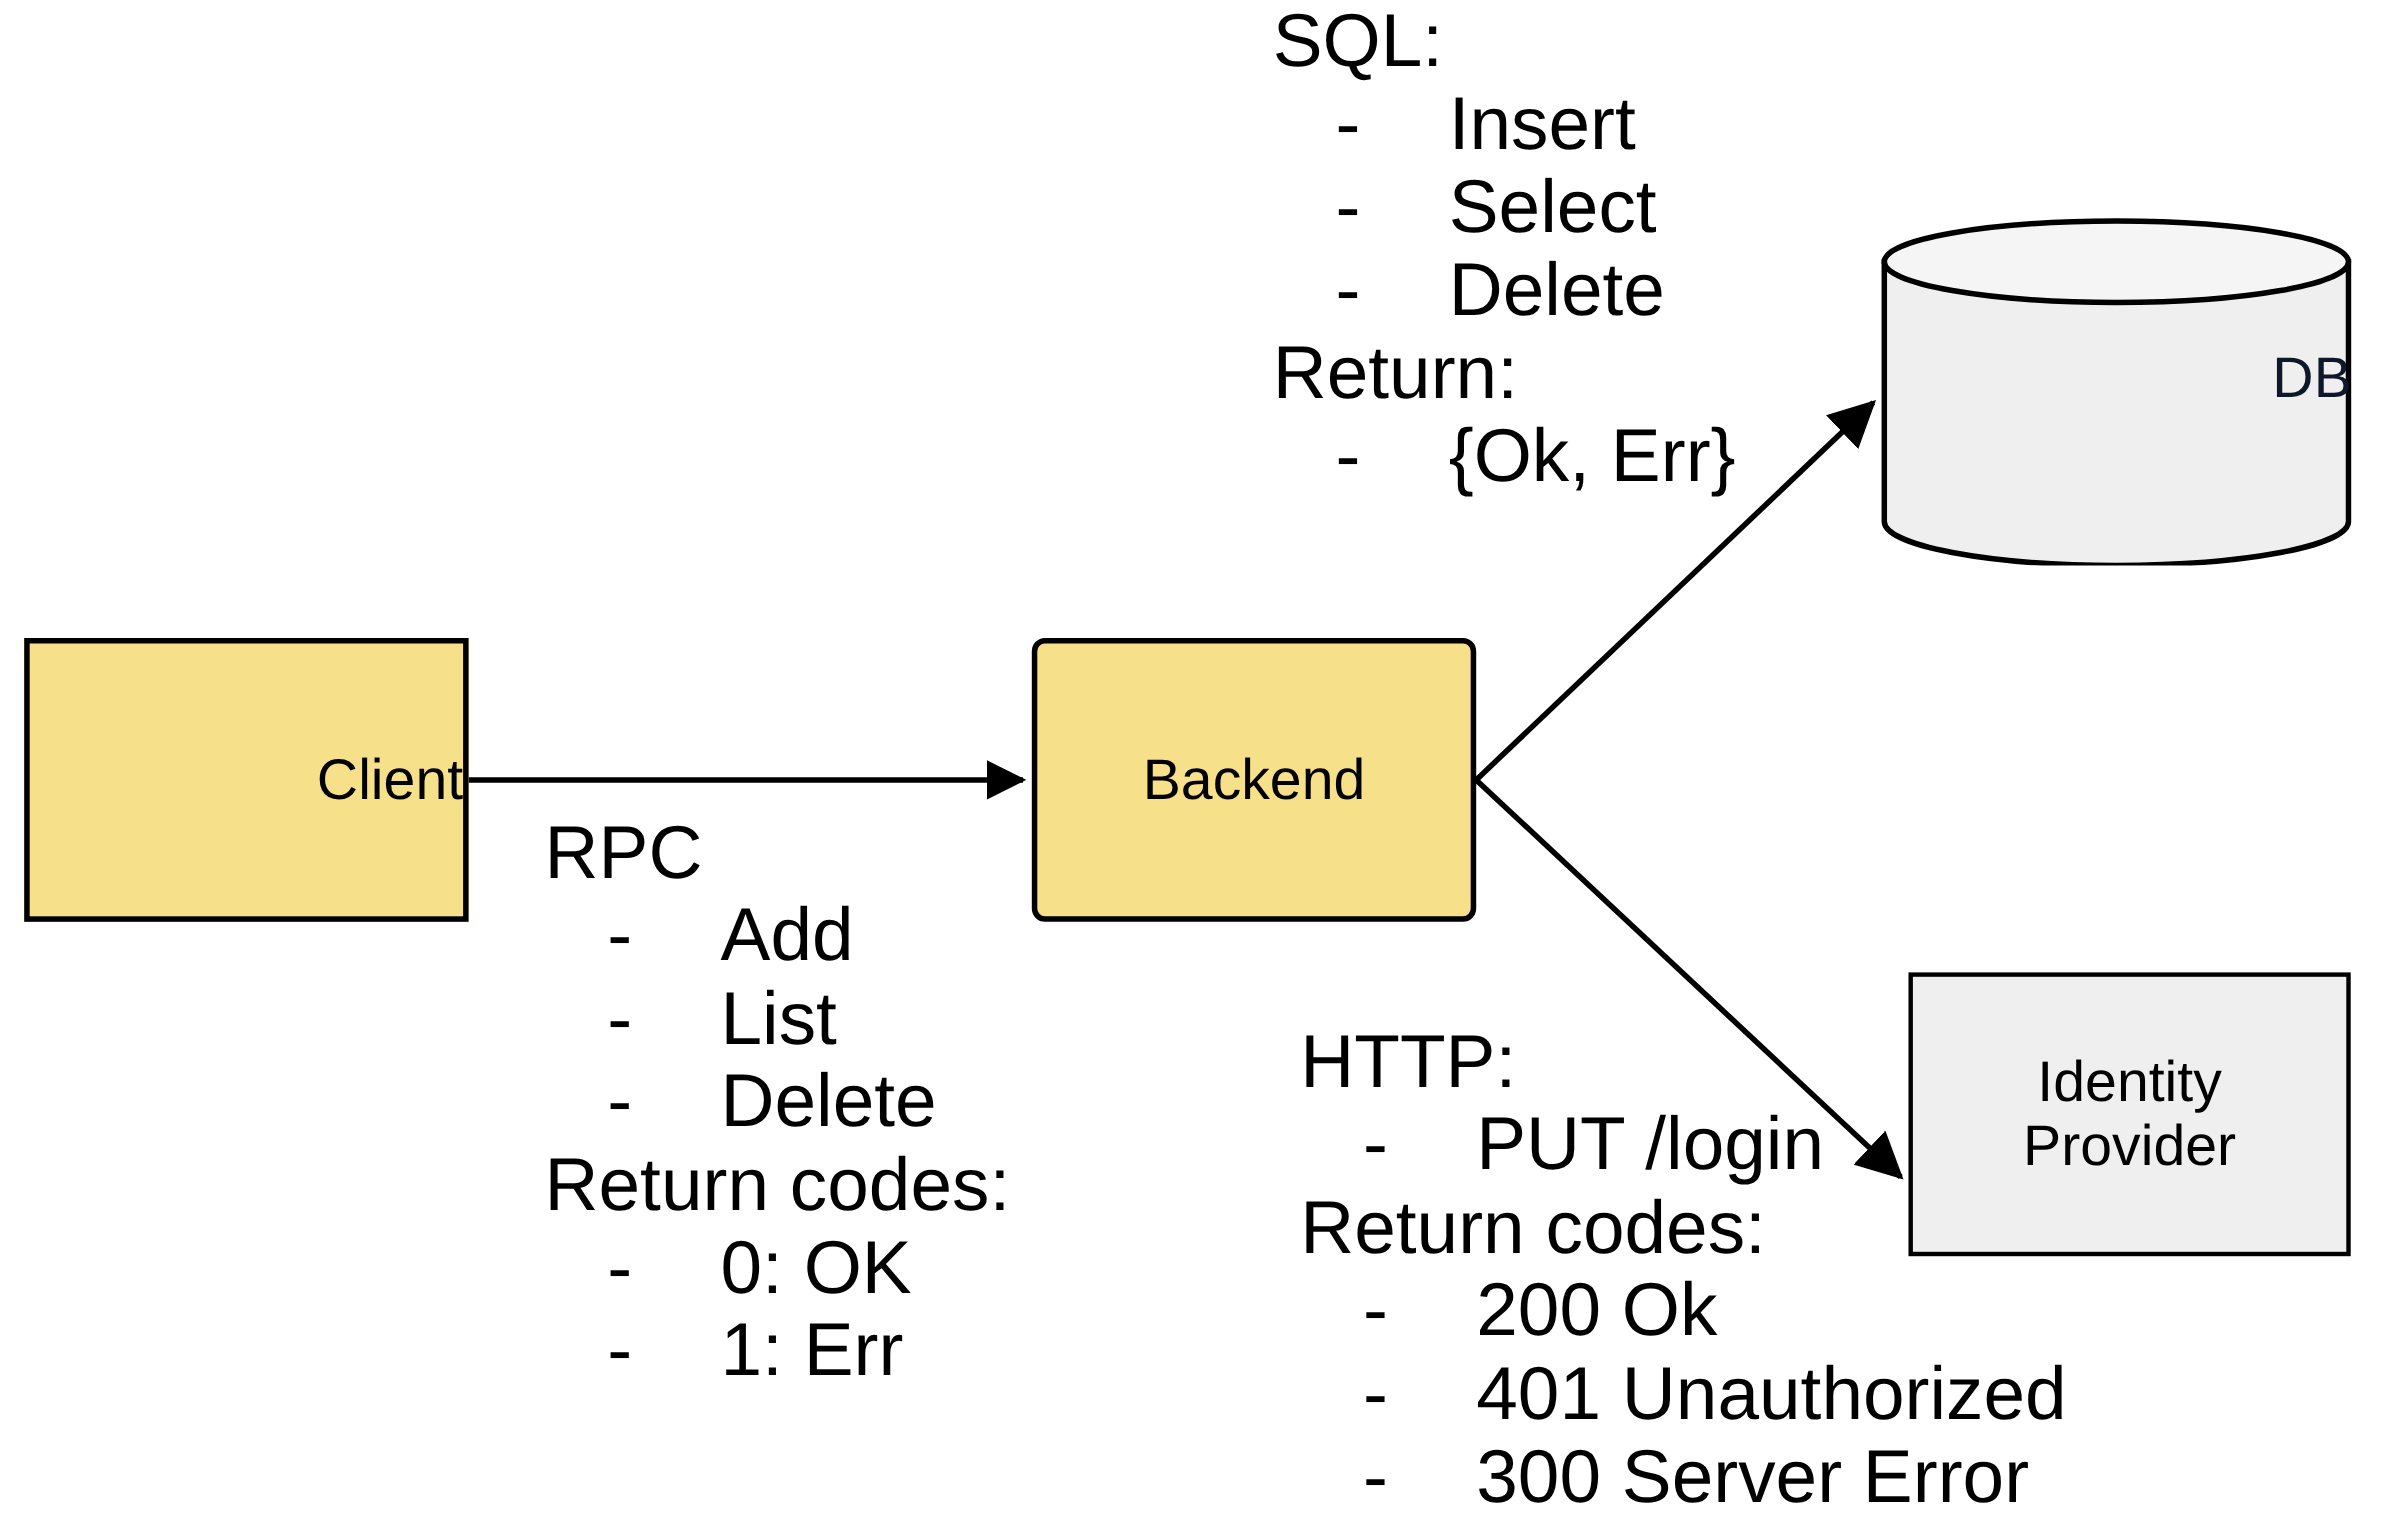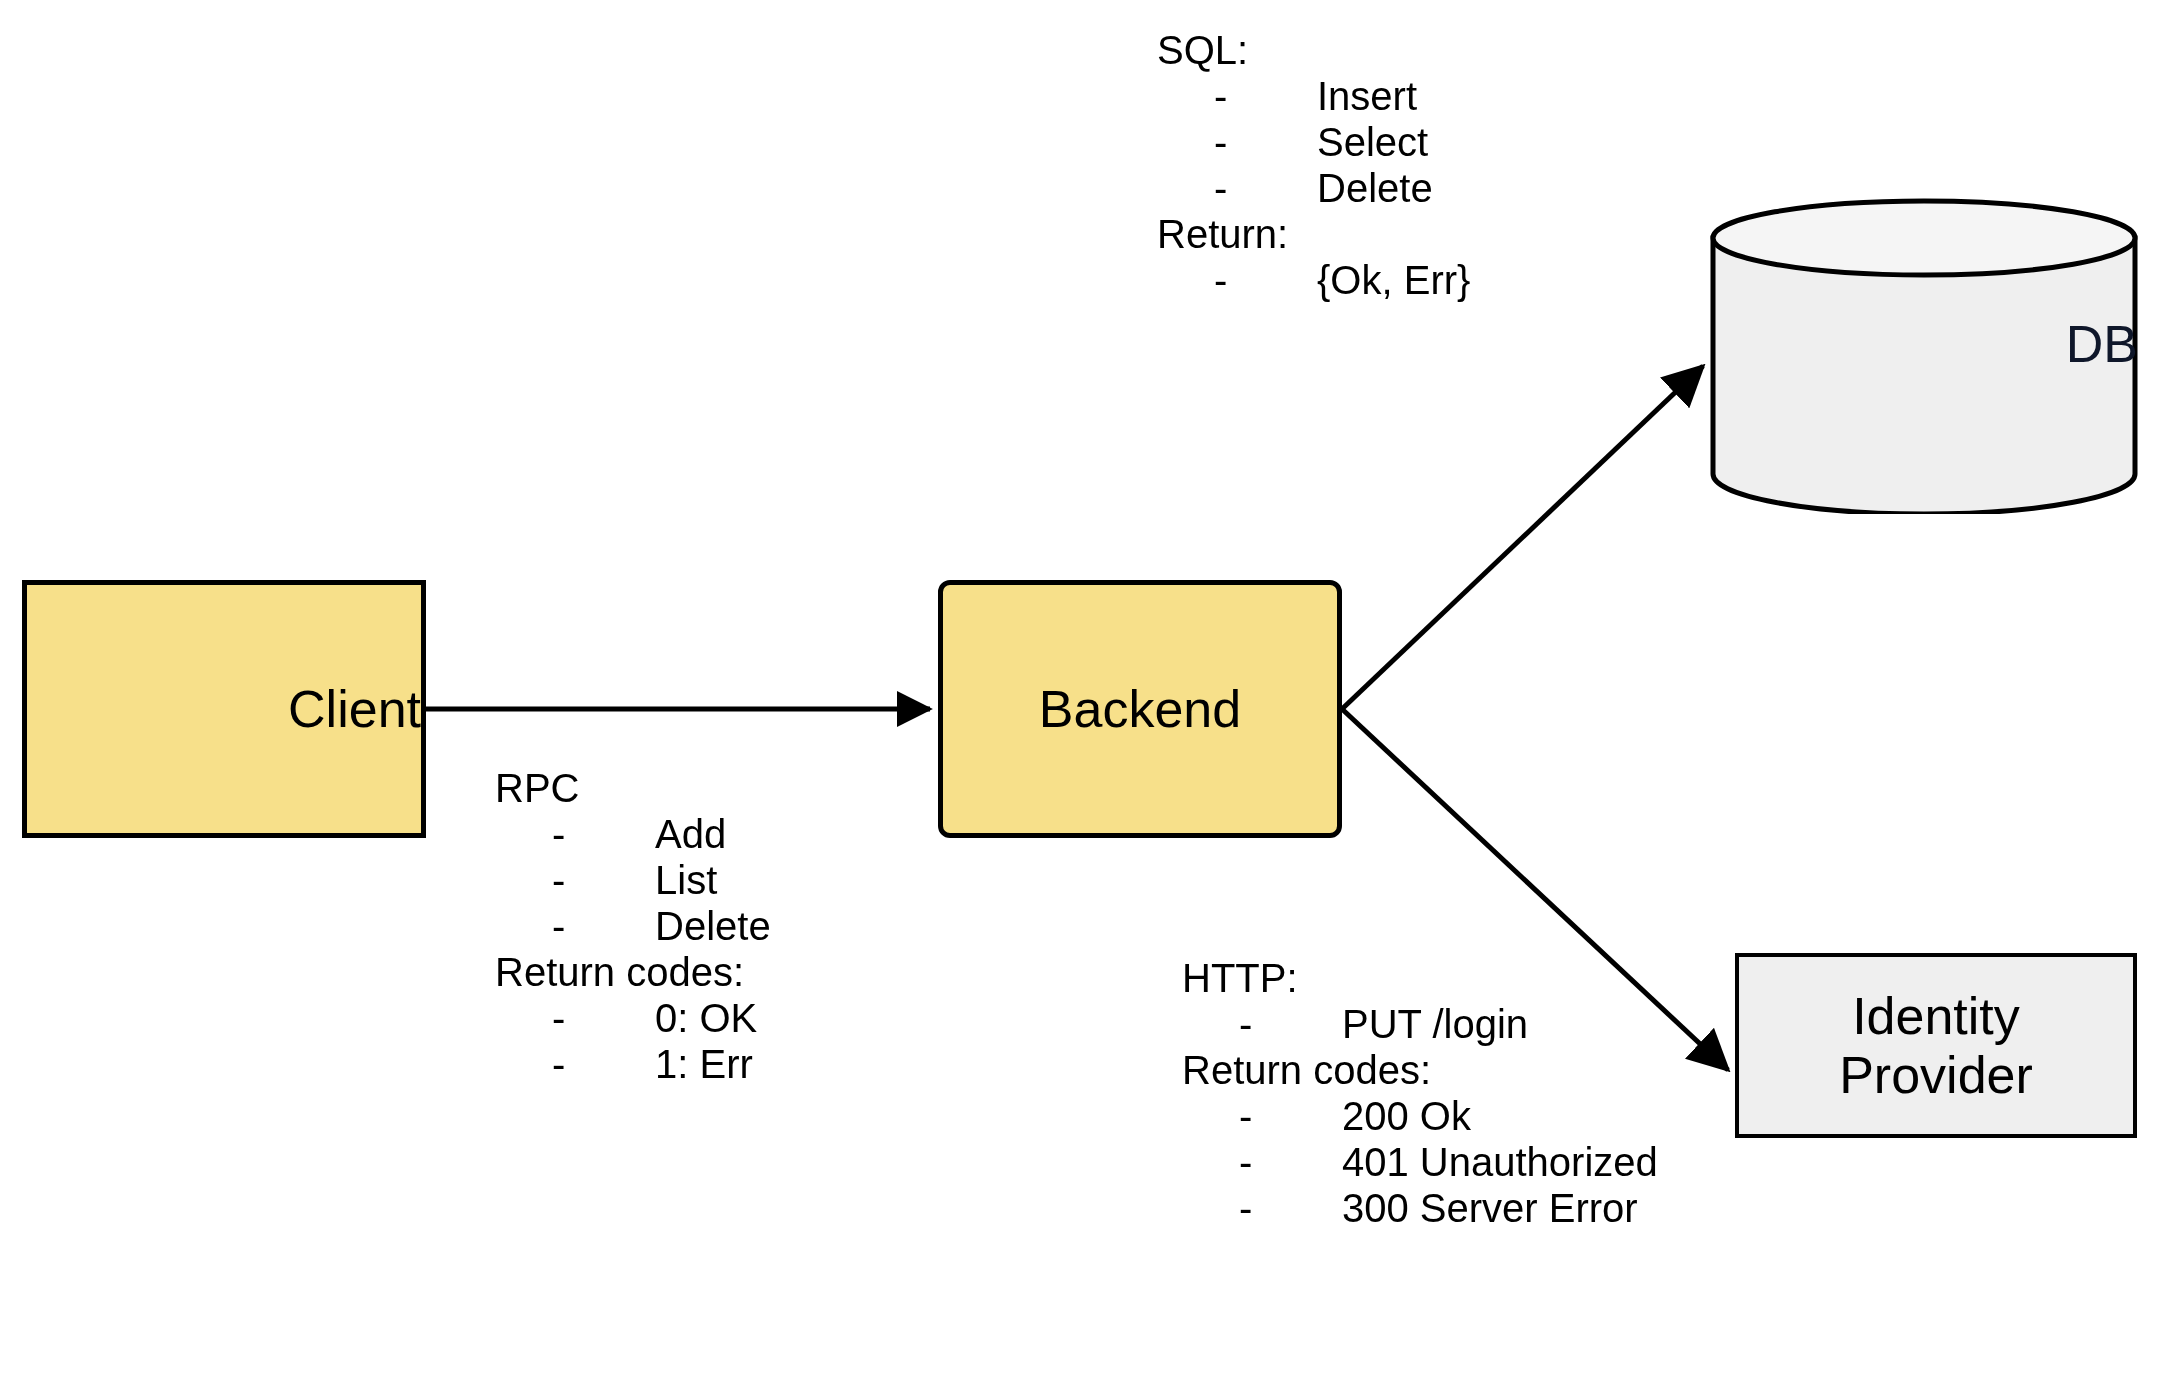--- a/index.html
+++ b/index.html
@@ -33,21 +33,21 @@
     background: #F7E08A;
     border: 5px solid #000000;
   }
   .node-gray {
     background: #EFEFEF;
     border: 4px solid #000000;
   }
 
   #client-node  { left: 22px;   top: 580px; width: 404px; height: 258px; justify-content: flex-end; }
   #backend-node { left: 938px;  top: 580px; width: 404px; height: 258px; border-radius: 12px; }
-  #idp-node     { left: 1735px; top: 953px; width: 402px; height: 185px; }
+  #idp-node     { left: 1735px; top: 884px; width: 402px; height: 258px; }
 
   
   #db-node {
     position: absolute;
     left: 1710px;
     top: 198px;
     width: 428px;
     height: 316px;
   }
   #db-node .db-svg { position: absolute; inset: 0; }
@@ -66,25 +66,24 @@
     position: absolute;
     left: 0; top: 0;
     width: 2178px;
     height: 1398px;
     pointer-events: none;
   }
 
   
   .annot {
     position: absolute;
-    font-size: 40px;
+    font-size: 68px;
     line-height: 1.05;
     color: #000;
     white-space: nowrap;
-    margin-top: 27px;
   }
   .annot .head {
     display: block;
     margin-bottom: 4px;
   }
   .annot .item {
     display: block;
     position: relative;
     padding-left: 160px;
     margin-bottom: 4px;

